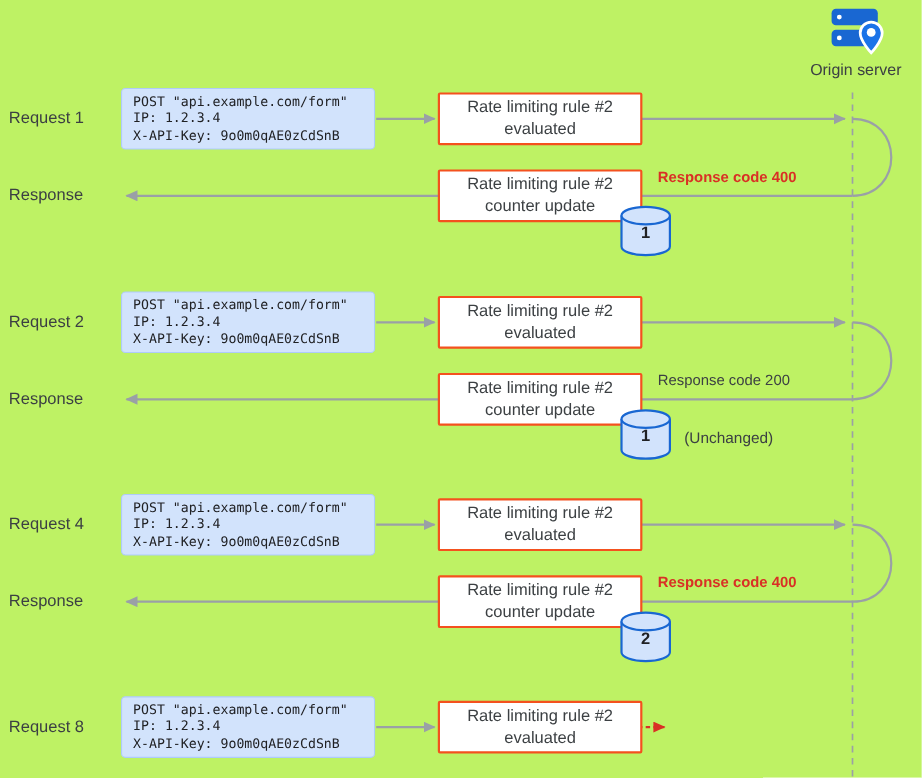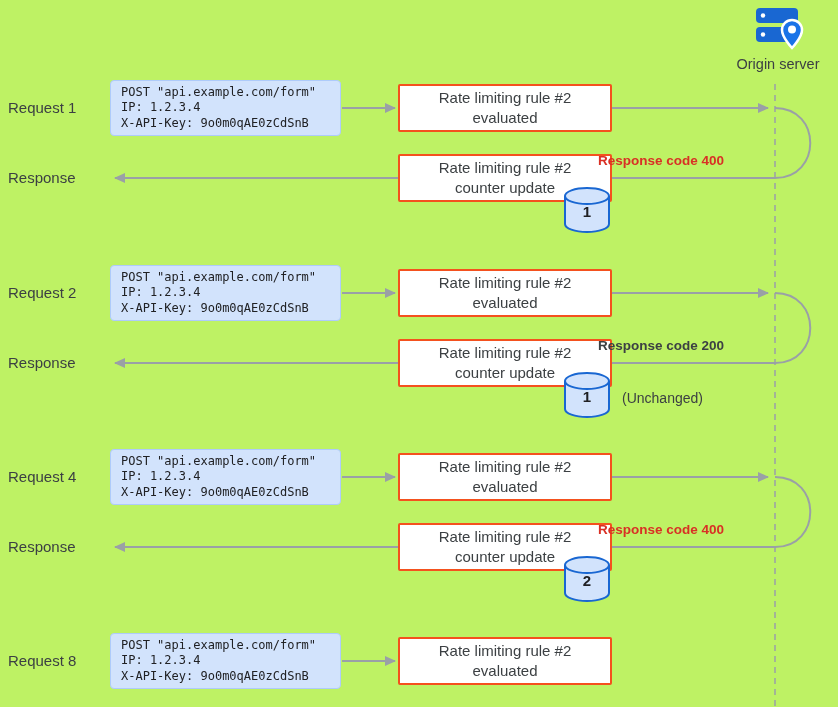--- a/index.html
+++ b/index.html
@@ -19,35 +19,35 @@
     background: var(--packet-fill, #d2e3fc);
     border: 1px solid var(--packet-border, #aecbfa);
     border-radius: 4px;
     display: flex; flex-direction: column; justify-content: center;
     padding: 0 10px;
     font-family: "DejaVu Sans Mono", monospace;
     font-size: 12px; line-height: 15.5px; color: #202124;
     z-index: 2; white-space: nowrap;
   }
   .rule-box {
-    position: absolute; left: 398px; width: 214px; height: 48px;
+    position: absolute; left: 398px; width: 186px; height: 48px;
     background: #ffffff;
     border: 2px solid var(--rule-border, #f4511e);
     border-radius: 2px;
     display: flex; align-items: center; justify-content: center;
     text-align: center; white-space: pre-line;
     font-size: 15px; line-height: 20px; color: var(--text-dark, #3c4043);
     z-index: 2;
   }
   .resp-code {
     position: absolute; left: 598px; width: 150px; height: 17px;
     font-size: 13.5px; z-index: 2; white-space: nowrap;
   }
   .resp-code.red { color: var(--alert-red, #d93025); font-weight: 600; }
-  .resp-code.gray { color: var(--text-dark, #3c4043); font-weight: 700; }
+  .resp-code.gray { color: var(--text-dark, #3c4043); font-weight: 400; }
 
   .db { position: absolute; left: 563px; z-index: 3; }
   .db-num {
     position: absolute; left: 563px; width: 48px; height: 18px;
     text-align: center; font-size: 15px; font-weight: 600;
     color: #202124; z-index: 4;
   }
   .note {
     position: absolute; left: 622px; top: 390px;
     font-size: 14px; color: var(--text-dark, #3c4043); z-index: 2;

